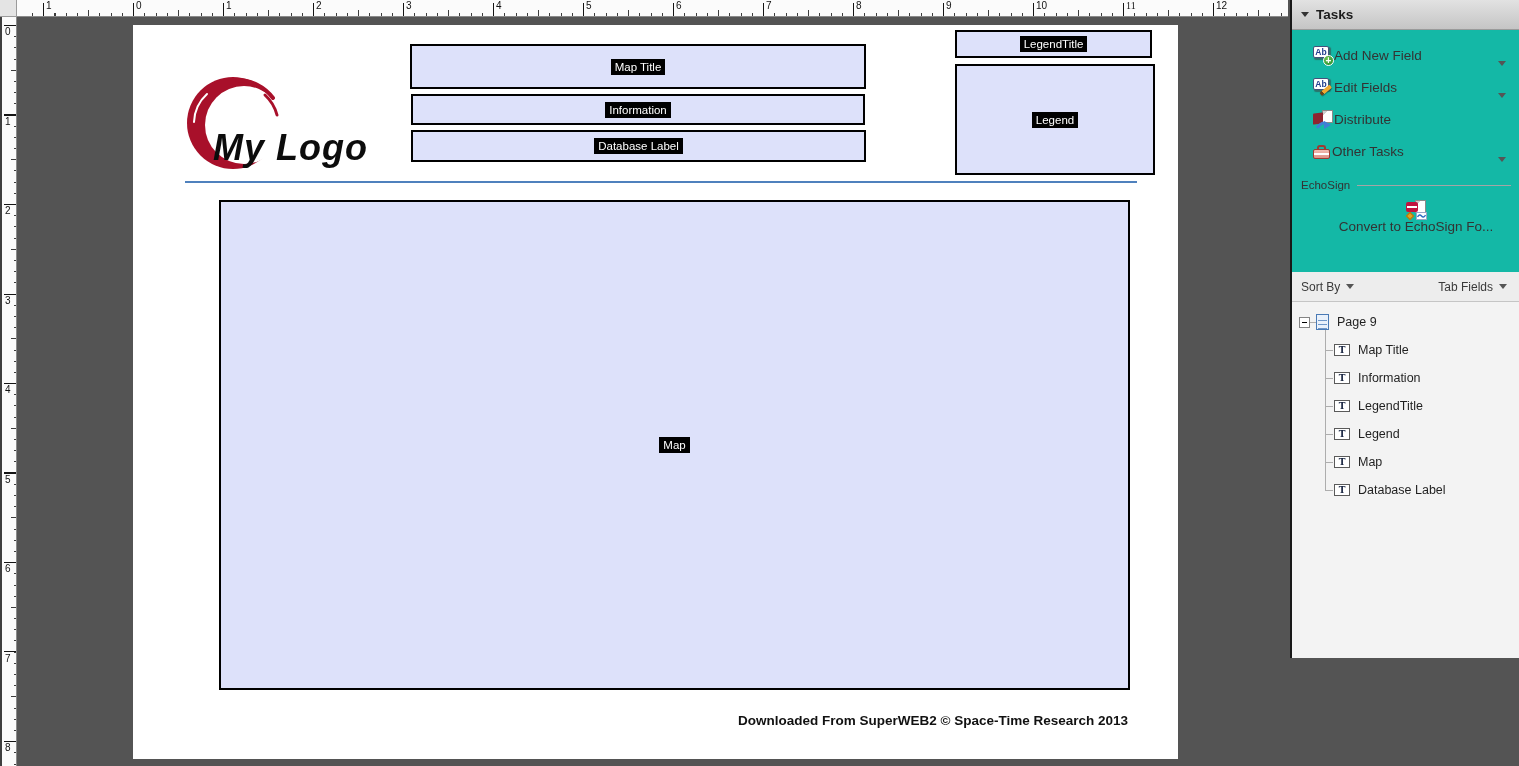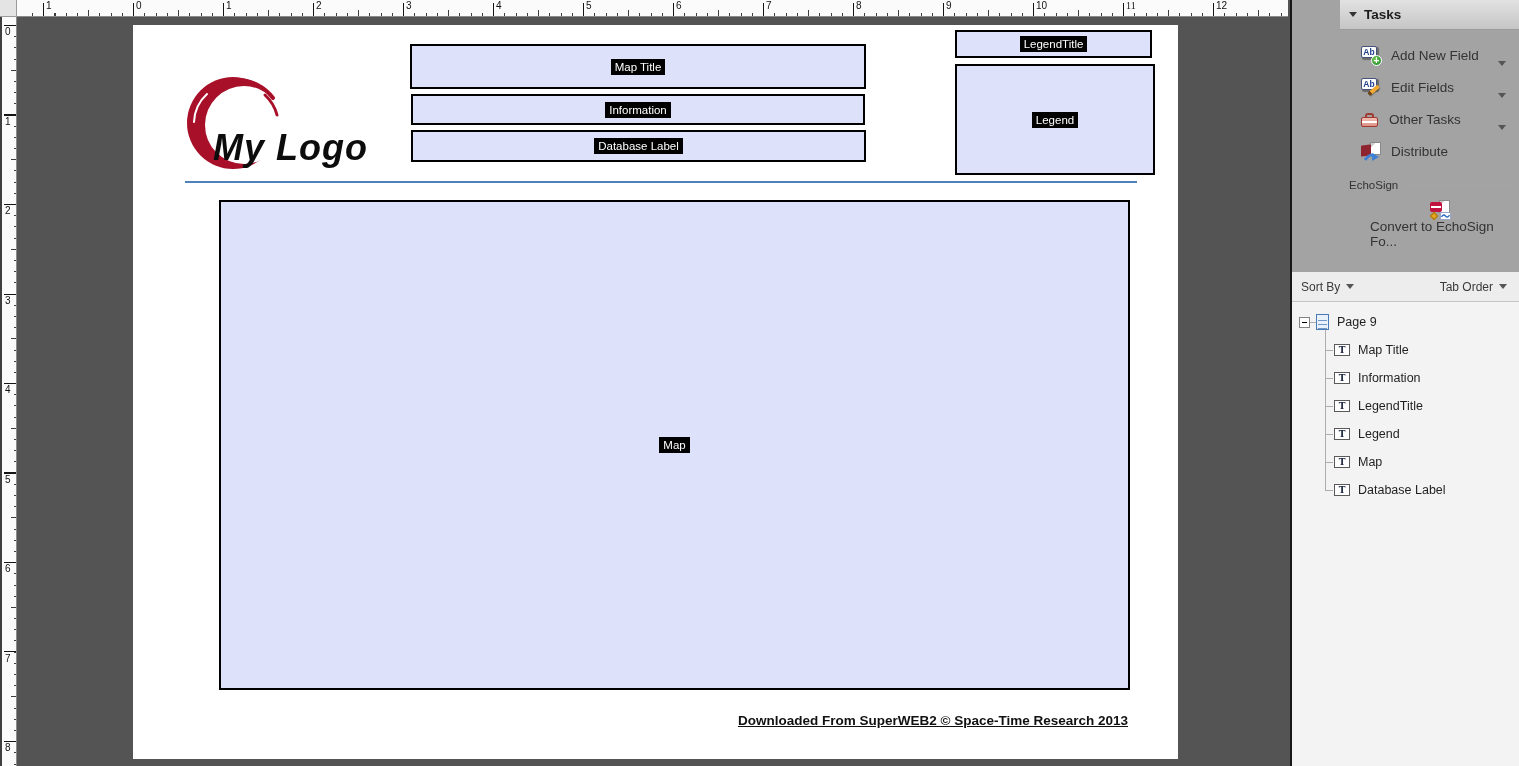--- a/index.html
+++ b/index.html
@@ -45,34 +45,34 @@
   .f-legend     { left:822px; top:39px;  width:200px; height:111px; }
   .f-map        { left:86px;  top:175px; width:911px; height:490px; }
 
   .hdr-rule { position:absolute; left:52px; top:156px; width:952px; height:2px; background:#4f81bd; }
 
   .logo-wrap { position:absolute; left:44px; top:42px; width:230px; height:130px; }
   .logo-swoosh { position:absolute; left:0; top:0; }
   .logo-text { position:absolute; left:36px; top:60px; font-size:36px; font-weight:bold; font-style:italic;
                color:#0c0c0c; letter-spacing:1px; white-space:nowrap; }
 
-  .doc-footer { position:absolute; right:50px; top:688px; font-size:13.5px; font-weight:bold; color:#111;text-decoration:underline; }
+  .doc-footer { position:absolute; right:50px; top:688px; font-size:13.5px; font-weight:bold; color:#111; }
 
   
-  .panel { position:absolute; left:1290px; top:0; width:229px; height:766px; background:#a3a3a3;
-           border-left:2px solid #181818;padding-left:48px; }
+  .panel { position:absolute; left:1290px; top:0; width:229px; height:658px; background:#14b8a6;
+           border-left:2px solid #181818; }
   .panel-header { height:30px; background:linear-gradient(#e2e2e2,#c5c5c5); border-bottom:1px solid #9a9a9a;
                   display:flex; align-items:center; padding-left:9px; }
   .panel-header .lbl { font-size:13.5px; font-weight:bold; color:#1c1c1c; margin-left:7px; }
   .tri-down { width:0; height:0; border-left:4px solid transparent; border-right:4px solid transparent;
               border-top:5px solid #333; display:inline-block; }
 
   .task-list { padding-top:9px; }
   .task-row { position:relative; height:32px; display:flex; align-items:center; padding-left:21px; cursor:pointer; }
-  .task-row .t-label { font-size:13.5px; color:#333; margin-left:9px; }
+  .task-row .t-label { font-size:13.5px; color:#333; }
   .row-arrow { position:absolute; right:13px; top:13px; }
   .row-arrow .tri-down { border-top-color:#555; }
 
   .echosign-hd { display:flex; align-items:center; margin:12px 8px 0 9px; }
   .echosign-hd .es-lbl { font-size:11.5px; font-weight:normal; color:#333; }
   .echosign-hd .es-line { flex:1; border-top:1px solid #a5a5a5; margin-left:7px; }
   .convert-row { margin-top:9px;flex-direction:column; }
 
   .fields-header { position:absolute; left:0; right:0; top:242px; height:29px;
                    background:linear-gradient(#fbfbfb,#d9d9d9); border-top:1px solid #b5b5b5; border-bottom:1px solid #aaa;
@@ -233,38 +233,38 @@
     <div class="task-row">
       <span class="icon icon-ab">
         <span class="ab-box">Ab</span>
           <span class="pencil"></span>
       </span>
       <span class="t-label">Edit Fields</span>
       <span class="row-arrow"><span class="tri-down"></span></span>
     </div>
 
     <div class="task-row">
-      <span class="icon icon-toolbox">
-        <span class="tb-handle"></span>
-          <span class="tb-body"></span>
-      </span>
-      <span class="t-label">Other Tasks</span>
-      <span class="row-arrow"><span class="tri-down"></span></span>
-    </div>
-
-    <div class="task-row">
       <span class="icon icon-distribute">
         <span class="dist-doc"></span>
           <span class="dist-red"></span>
         <svg class="dist-arrow" width="15" height="10" viewBox="0 0 15 10">
           <path d="M1 8 Q6 1 10 4" fill="none" stroke="#3f7fd4" stroke-width="3"></path>
           <path d="M8 1 L15 5 L8 9 Z" fill="#3f7fd4"></path>
         </svg>
       </span>
       <span class="t-label">Distribute</span>
+    </div>
+
+    <div class="task-row">
+      <span class="icon icon-toolbox">
+        <span class="tb-handle"></span>
+          <span class="tb-body"></span>
+      </span>
+      <span class="t-label">Other Tasks</span>
+      <span class="row-arrow"><span class="tri-down"></span></span>
     </div>
 
     <div class="echosign-hd">
       <span class="es-lbl">EchoSign</span>
       <span class="es-line"></span>
     </div>
 
     <div class="task-row convert-row">
       <span class="icon icon-echosign">
         <span class="es-doc"></span>
@@ -280,21 +280,21 @@
     </div>
   </div>
 
 
   <div class="sort-bar">
     <span class="sort-ctl">
       <span>Sort By</span>
       <span class="tri-down"></span>
     </span>
     <span class="sort-ctl">
-      <span>Tab Order</span>
+      <span>Tab Fields</span>
       <span class="tri-down"></span>
     </span>
   </div>
 
   <div class="tree">
     <div class="tree-row">
       <span class="minus-box"></span>
       <span class="root-stub"></span>
       <span class="icon icon-page"></span>
       <span class="t-name">Page 9</span>

